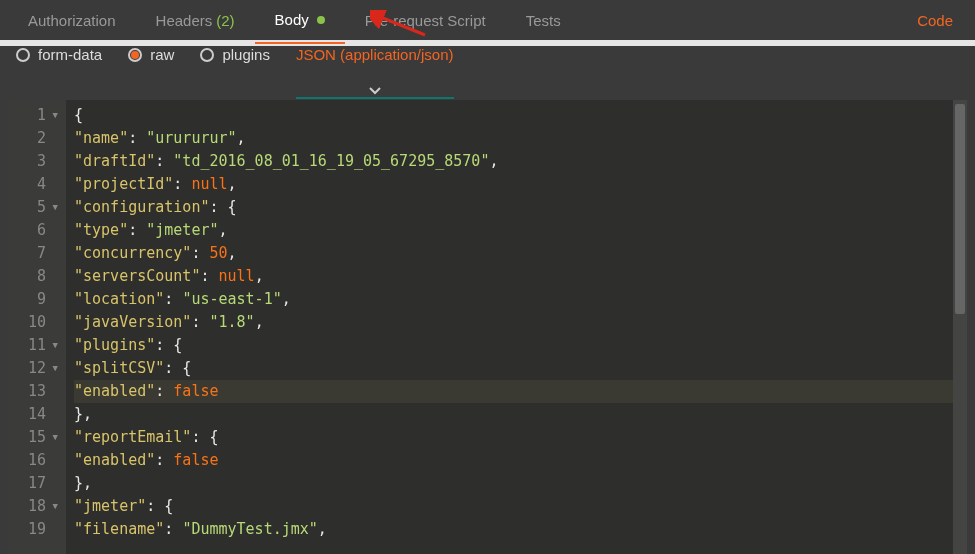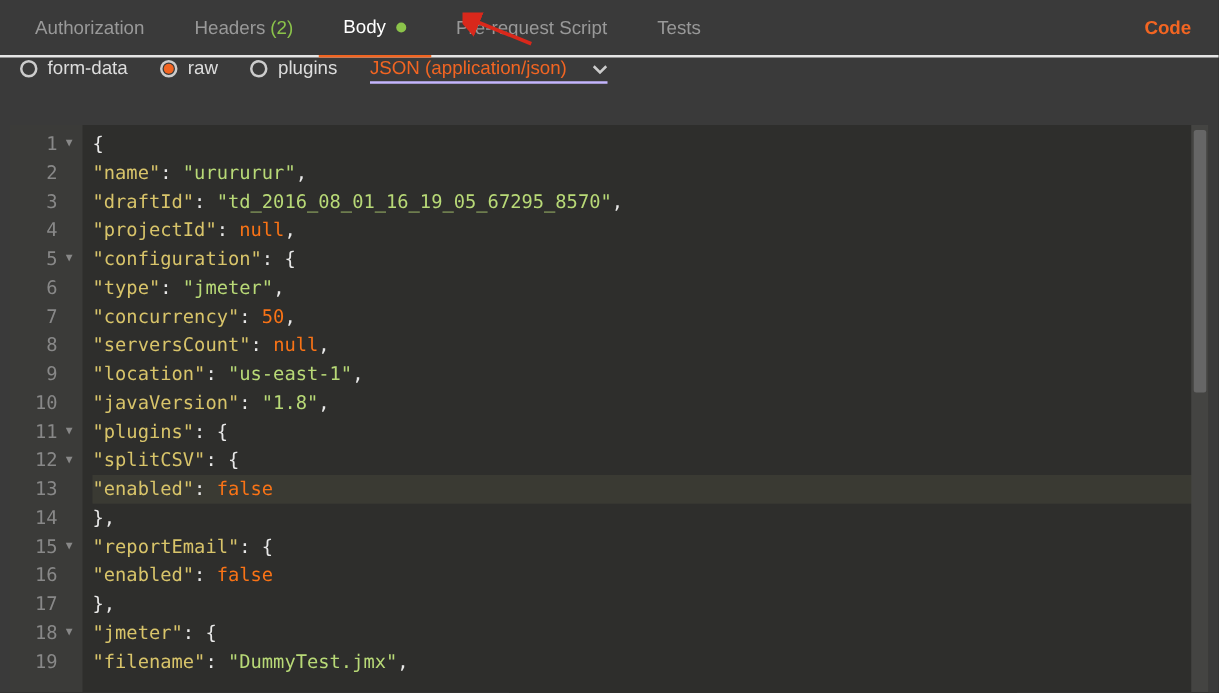--- a/index.html
+++ b/index.html
@@ -9,21 +9,21 @@
     width: 975px;
     height: 554px;
     overflow: hidden;
     position: relative;
   }
   .tabs {
     display: flex;
     align-items: center;
     height: 46px;
     padding: 0 8px;
-    border-bottom: 2px solid #e5e5e5;
+    border-bottom: 6px solid #e5e5e5;
   }
   .tab {
     padding: 0 20px;
     height: 46px;
     display: flex;
     align-items: center;
     color: #999;
     font-size: 15px;
     cursor: pointer;
   }
@@ -37,21 +37,20 @@
   .dot-indicator {
     width: 8px; height: 8px; border-radius: 50%;
     background: #8bc34a; margin-left: 8px;
   }
   .flex-spacer { flex: 1; }
   .code-link {
     color: #f26522;
     font-size: 15px;
     padding: 0 14px;
     cursor: pointer;
-    font-weight: bold;
   }
   .subbar {
     display: flex;
     align-items: flex-start;
     height: 50px;
     padding: 0 16px;
     gap: 26px;
   }
   .radio-option {
     display: flex;
@@ -69,23 +68,24 @@
   .radio.selected .radio-inner {
     width: 8px; height: 8px; border-radius: 50%;
     background: #f26522;
   }
   .content-type {
     color: #f26522;
     font-size: 15px;
     display: flex;
     align-items: center;
     gap: 20px;
-    border-bottom: 2px solid #c4b5fd;
+    border-bottom: 2px solid #0f766e;
     padding-bottom: 2px;
     cursor: pointer;
+    flex-direction: column;
   }
   .chevron {
     width: 12px; height: 12px;
     display: inline-block;
   }
   .editor-wrap {
     position: absolute;
     top: 100px; left: 8px; right: 8px; bottom: 0;
     background: #2e2e2c;
     display: flex;

